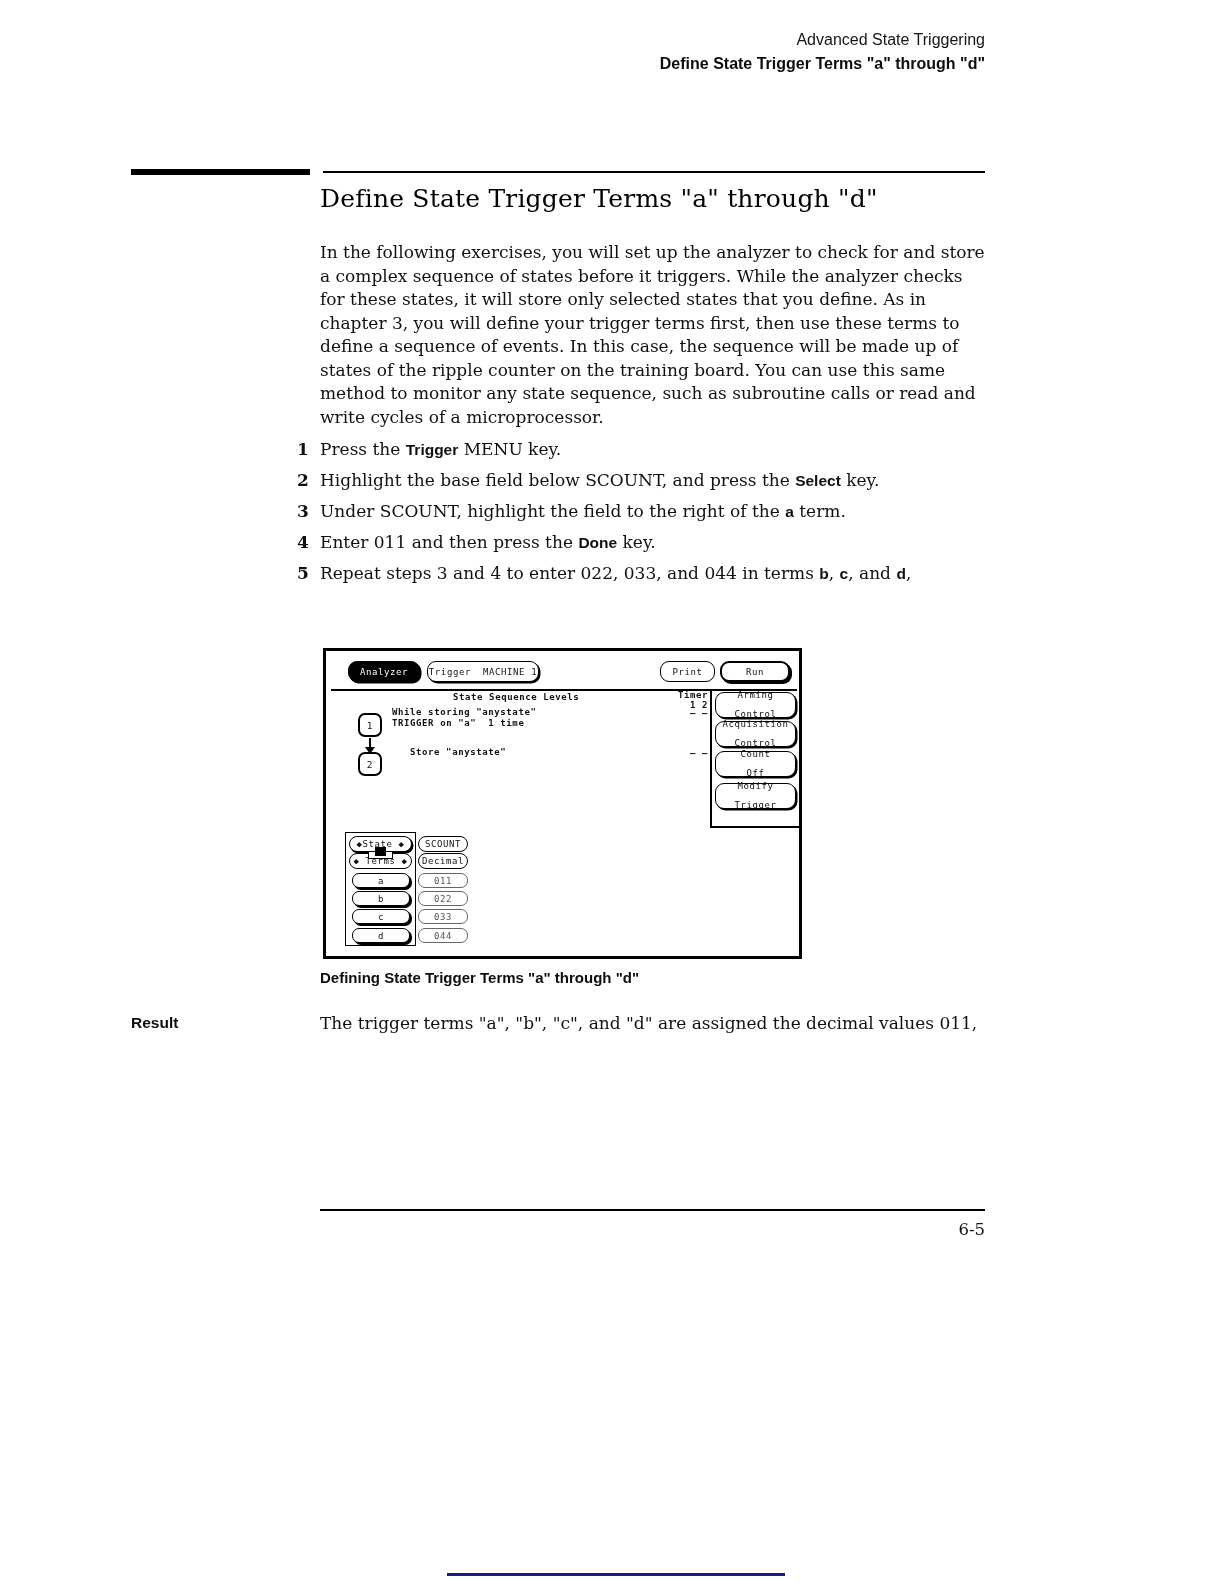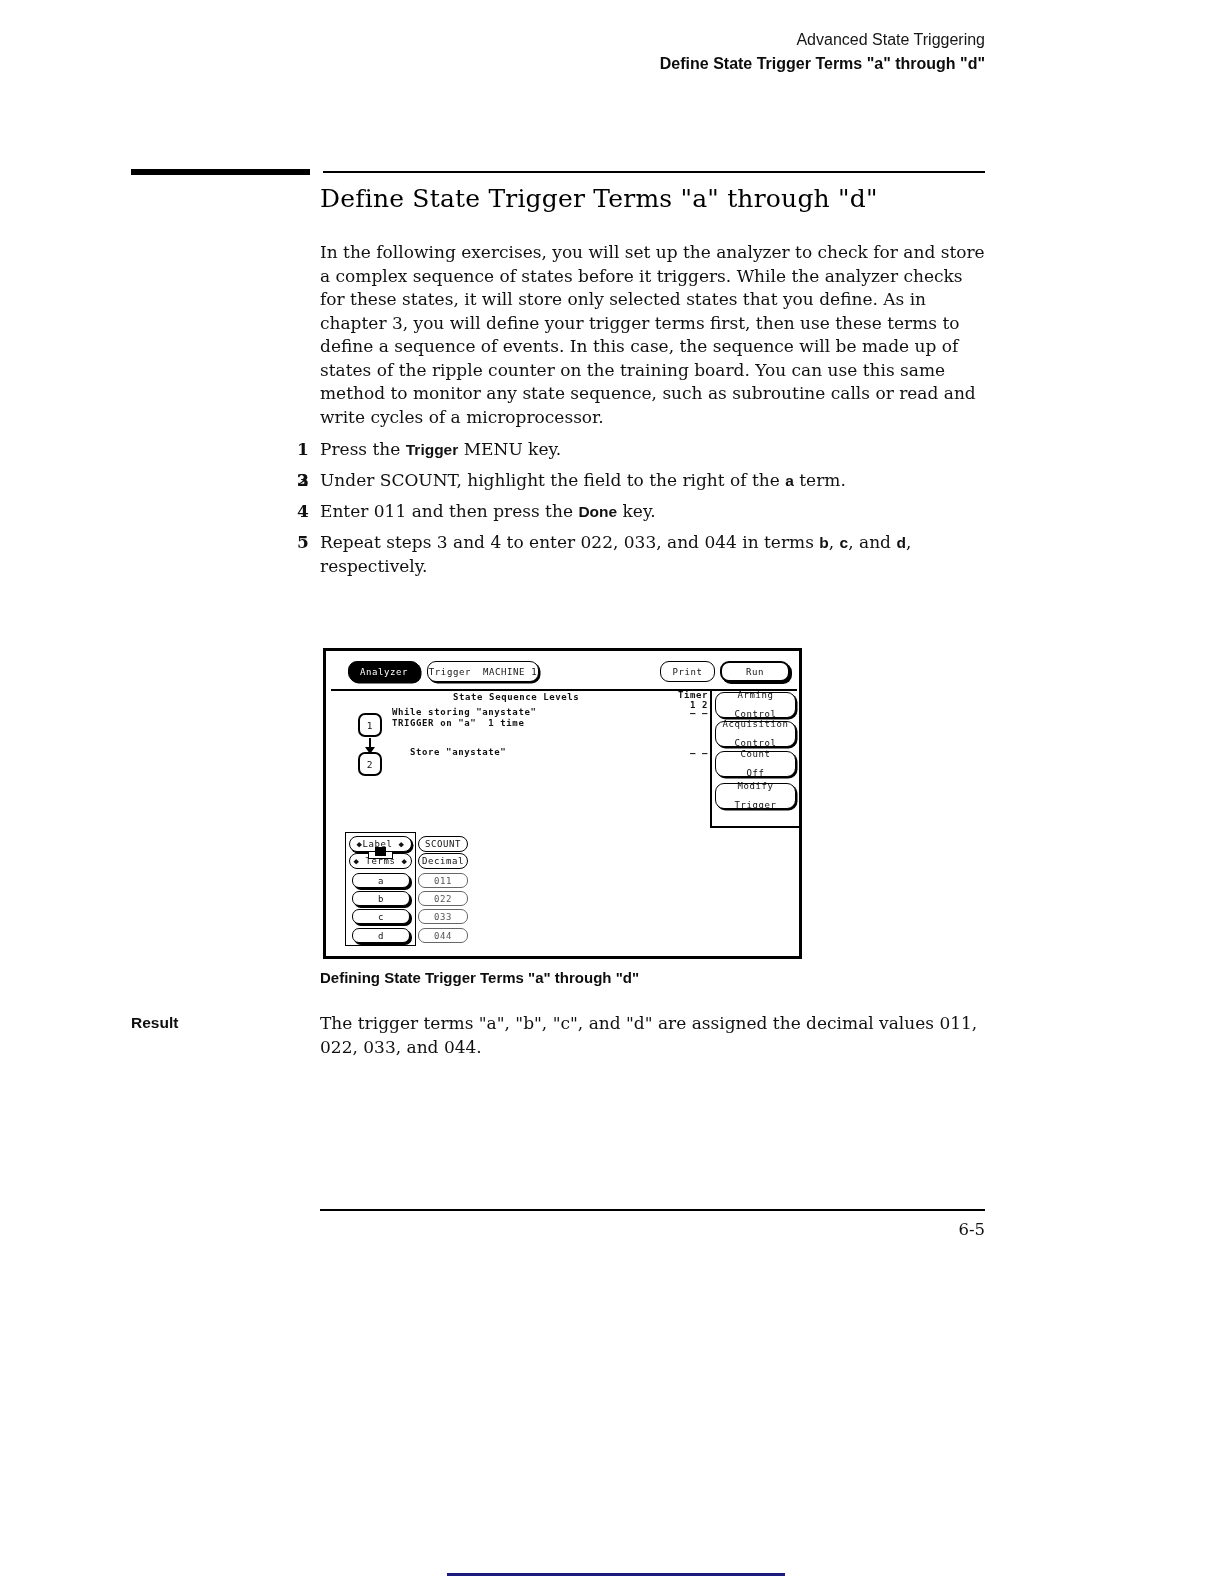--- a/index.html
+++ b/index.html
@@ -65,33 +65,33 @@
   <div class="abs doc-title">Define State Trigger Terms "a" through "d"</div>
   <div class="abs intro">In the following exercises, you will set up the analyzer to check for and store a complex sequence of states before it triggers.  While the analyzer checks for these states, it will store only selected states that you define.  As in chapter 3, you will define your trigger terms first, then use these terms to define a sequence of events.  In this case, the sequence will be made up of states of the ripple counter on the training board.  You can use this same method to monitor any state sequence, such as subroutine calls or read and write cycles of a microprocessor.</div>
 
   <div class="abs steps">
       <div class="step">
         <span class="step-num">1</span>
         <div class="step-line"><span>Press the </span><span class="kw">Trigger</span><span> MENU key.</span></div>
       </div>
       <div class="step">
         <span class="step-num">2</span>
+        <div class="step-line"><span>Highlight the base field below SCOUNT, and press the </span><span class="kw">Select</span><span> key.</span></div>
       </div>
       <div class="step">
         <span class="step-num">3</span>
         <div class="step-line"><span>Under SCOUNT, highlight the field to the right of the </span><span class="kw">a</span><span> term.</span></div>
       </div>
       <div class="step">
         <span class="step-num">4</span>
         <div class="step-line"><span>Enter 011 and then press the </span><span class="kw">Done</span><span> key.</span></div>
       </div>
       <div class="step">
         <span class="step-num">5</span>
         <div class="step-line"><span>Repeat steps 3 and 4 to enter 022, 033, and 044 in terms </span><span class="kw">b</span><span>, </span><span class="kw">c</span><span>, and </span><span class="kw">d</span><span>,</span></div>
-        <div class="step-line"><span>respectively.</span></div>
       </div>
     </div>
 
   <div class="abs figure">
 
     <div class="scr-btn inv sh-sm" style="left:22px;top:10px;width:72px;height:21px;">Analyzer</div>
     <div class="scr-btn sh-sm" style="left:101px;top:10px;width:112px;height:21px;">Trigger  MACHINE 1</div>
     <div class="scr-btn" style="left:334px;top:10px;width:55px;height:21px;">Print</div>
     <div class="scr-btn sh" style="left:394px;top:10px;width:70px;height:21px;border-width:2px;">Run</div>
     <div class="hline" style="left:5px;top:38px;width:466px;"></div>
@@ -117,41 +117,40 @@
 Control</div>
     <div class="scr-btn sh-sm two-line" style="left:389px;top:70px;width:81px;height:26px;">Acquisition
 Control</div>
     <div class="scr-btn sh-sm two-line" style="left:389px;top:100px;width:81px;height:26px;">Count
 Off</div>
     <div class="scr-btn sh-sm two-line" style="left:389px;top:132px;width:81px;height:26px;">Modify
 Trigger</div>
     <div class="hline" style="left:384px;top:175px;width:89px;"></div>
 
     <div class="terms-box"></div>
-    <div class="scr-btn sh-sm" style="left:23px;top:185px;width:63px;height:16px;border-radius:8px;">◆Label ◆</div>
+    <div class="scr-btn sh-sm" style="left:23px;top:185px;width:63px;height:16px;border-radius:8px;">◆State ◆</div>
     <div class="conn-tab"></div>
     <div class="conn-block"></div>
     <div class="scr-btn" style="left:23px;top:202px;width:63px;height:16px;border-radius:8px;z-index:1;">◆ Terms ◆</div>
     <div class="scr-btn" style="left:92px;top:185px;width:50px;height:16px;">SCOUNT</div>
     <div class="scr-btn" style="left:92px;top:202px;width:50px;height:16px;">Decimal</div>
 
   <div class="term-btn" style="top: 222px;">a</div>
       <div class="val-btn" style="top: 222px;">011</div>
       <div class="term-btn" style="top: 240px;">b</div>
       <div class="val-btn" style="top: 240px;">022</div>
       <div class="term-btn" style="top: 258px;">c</div>
       <div class="val-btn" style="top: 258px;">033</div>
       <div class="term-btn" style="top: 277px;">d</div>
       <div class="val-btn" style="top: 277px;">044</div>
     </div>
 
   <div class="abs fig-caption">Defining State Trigger Terms "a" through "d"</div>
   <div class="abs result-label">Result</div>
   <div class="abs result-text">
     <div>The trigger terms "a", "b", "c", and "d" are assigned the decimal values 011,</div>
-    <div>022, 033, and 044.</div>
   </div>
 
   <div class="abs foot-rule"></div>
   <div class="abs page-num">6-5</div>
   <div class="abs navy-line"></div>
 
 </div>
 
 </body></html>

